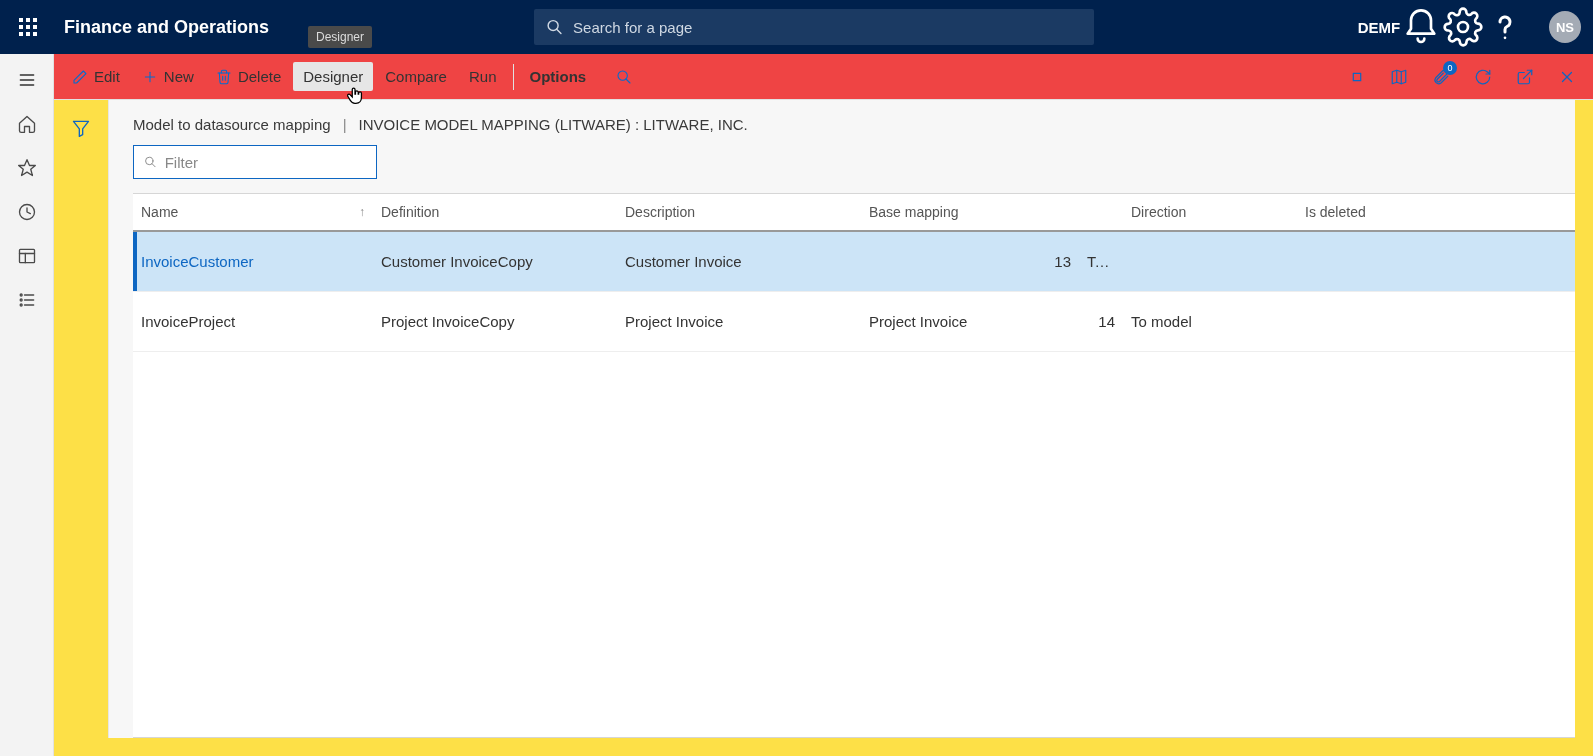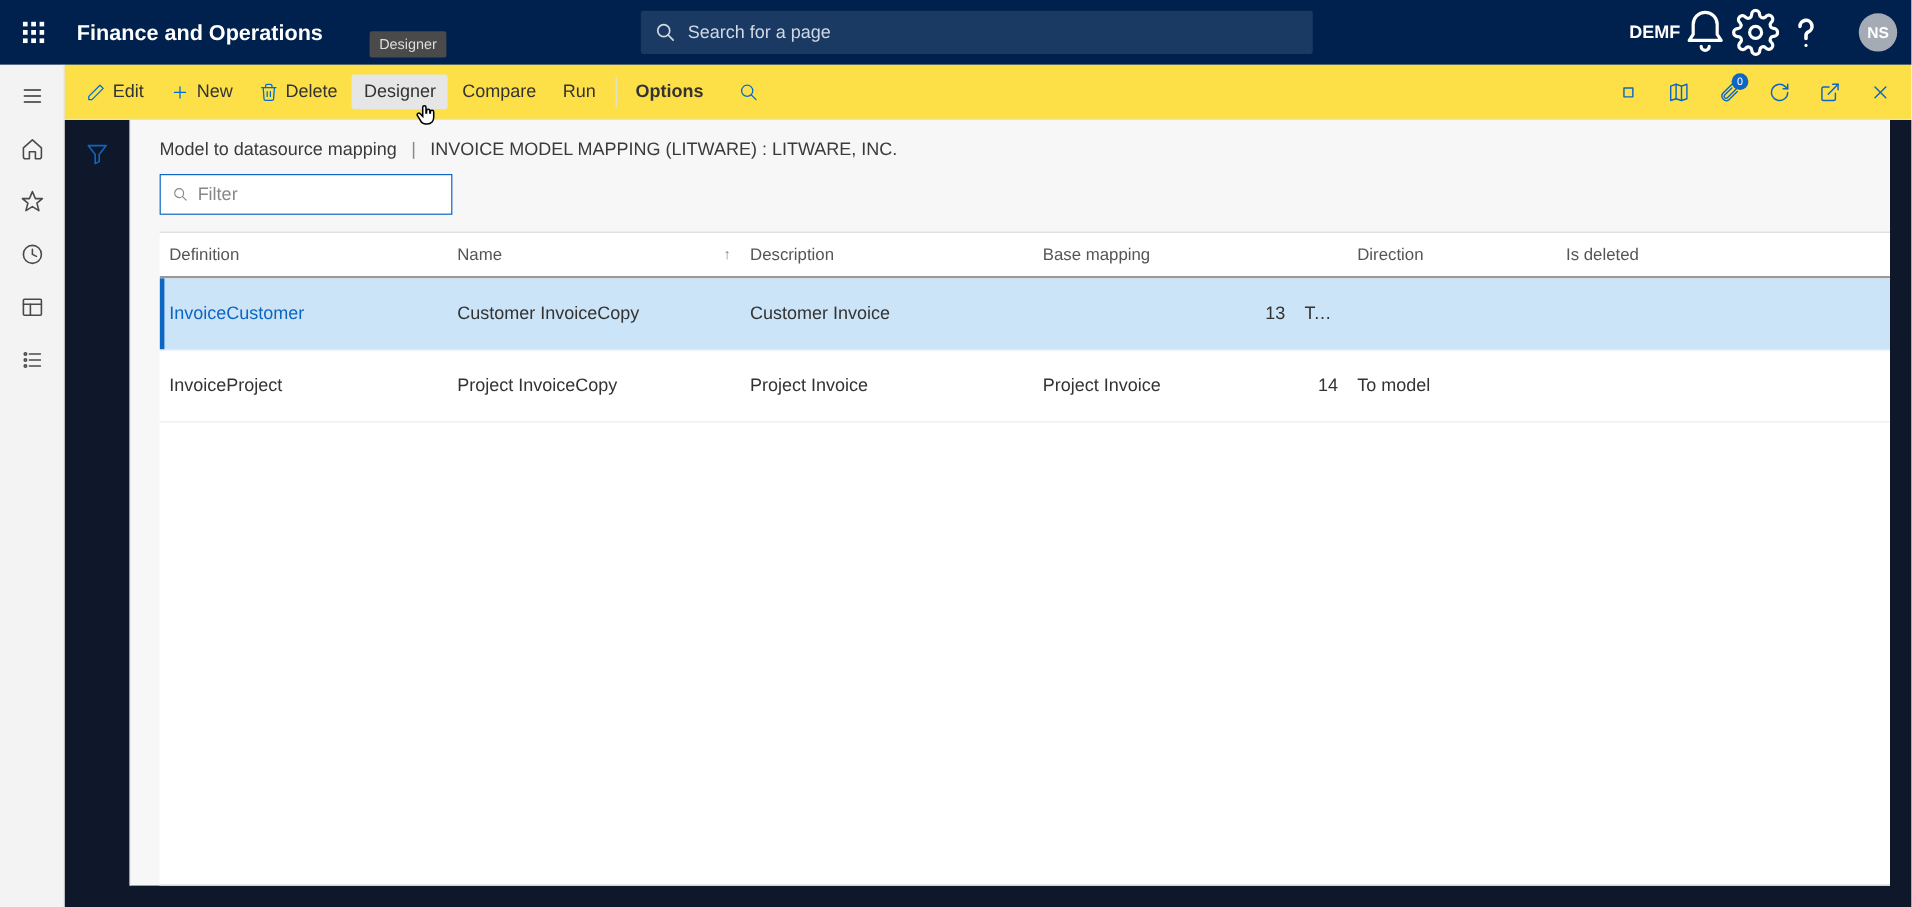--- a/index.html
+++ b/index.html
@@ -98,21 +98,21 @@
   }
   .rail-btn svg { width: 20px; height: 20px; stroke: #4a4a4a; fill: none; stroke-width: 1.6; }
   .rail-btn.hamburger svg { stroke: #333; }
 
   
   .content { flex: 1; display: flex; flex-direction: column; min-height: 0; }
 
   
   .action-bar {
     height: 46px;
-    background: #fde047;
+    background: #ef4444;
     border-bottom: 1px solid #e1e1e1;
     display: flex; align-items: center;
     padding: 0 8px;
     gap: 2px;
     position: relative;
   }
   .action-btn {
     display: flex; align-items: center;
     gap: 6px;
     padding: 6px 10px;
@@ -134,21 +134,21 @@
   }
   .ab-icon svg { width: 18px; height: 18px; stroke: #0d66c2; fill: none; stroke-width: 1.6; }
   .badge-dot {
     position: absolute; top: 2px; right: 2px;
     width: 14px; height: 14px; border-radius: 50%;
     background: #0d66c2; color: #fff;
     font-size: 9px; display: flex; align-items: center; justify-content: center;
   }
 
   
-  .workspace { flex: 1; background: #0f172a; display: flex; padding: 0; min-height: 0; }
+  .workspace { flex: 1; background: #fde047; display: flex; padding: 0; min-height: 0; }
   .side-filter {
     width: 54px;
     display: flex; justify-content: center;
     padding-top: 18px;
   }
   .side-filter svg { width: 20px; height: 20px; stroke: #0d66c2; fill: none; stroke-width: 1.6; }
   .panel {
     flex: 1;
     background: #f7f7f7;
     margin: 0 18px 18px 0;
@@ -423,25 +423,25 @@
         <div class="filter-input">
           <svg class="icon-stroke" viewBox="0 0 24 24">
               <circle cx="10" cy="10" r="7"></circle>
               <line x1="21" y1="21" x2="15" y2="15"></line>
             </svg>
           <input type="text" placeholder="Filter" style="">
         </div>
 
         <div class="grid">
           <div class="grid-header">
-            <div class="gh">Definition</div>
             <div class="gh">
               <span>Name</span>
               <span class="sort-arrow">↑</span>
             </div>
+            <div class="gh">Definition</div>
             <div class="gh">Description</div>
             <div class="gh">Base mapping</div>
             <div class="gh num"></div>
             <div class="gh">Direction</div>
             <div class="gh">Is deleted</div>
           </div>
           <div id="grid-body">
               <div class="grid-row selected">
                 <div class="gc link">InvoiceCustomer</div>
                 <div class="gc ">Customer InvoiceCopy</div>

